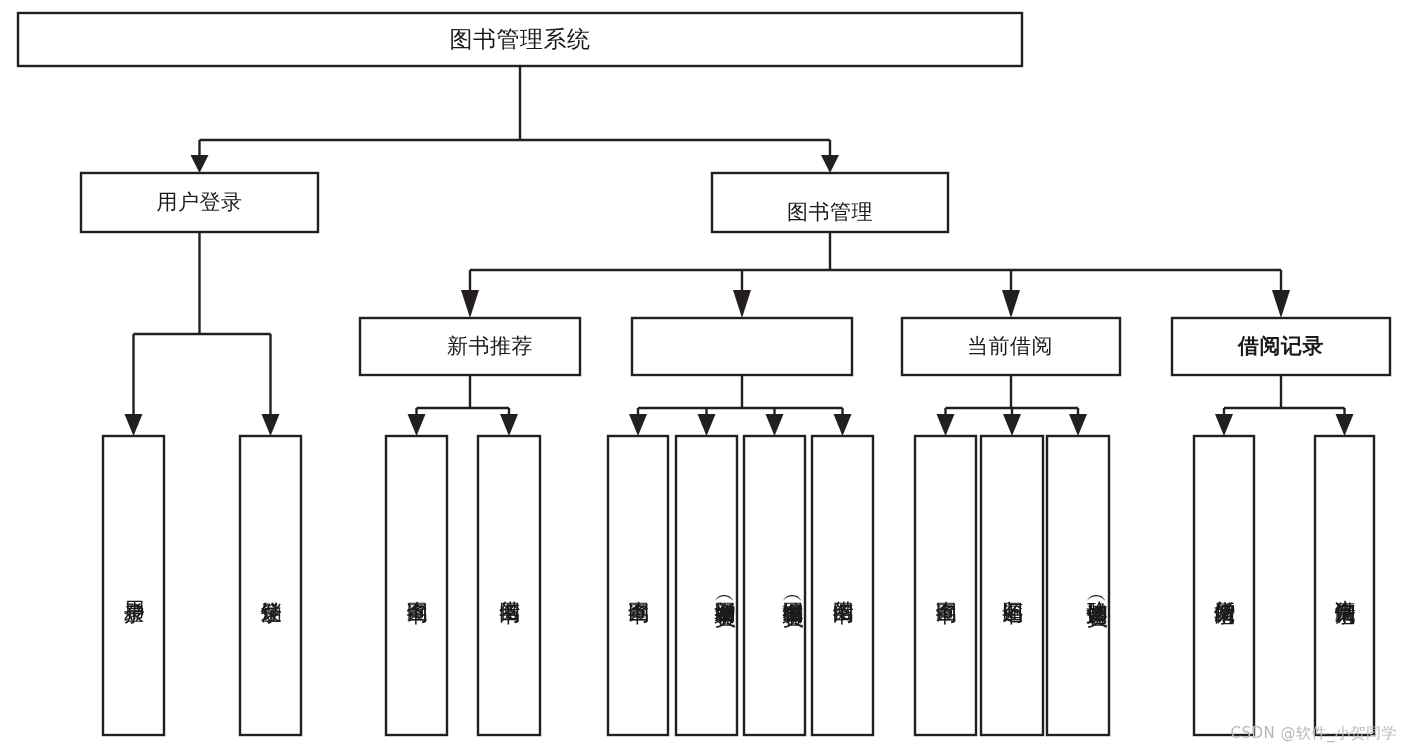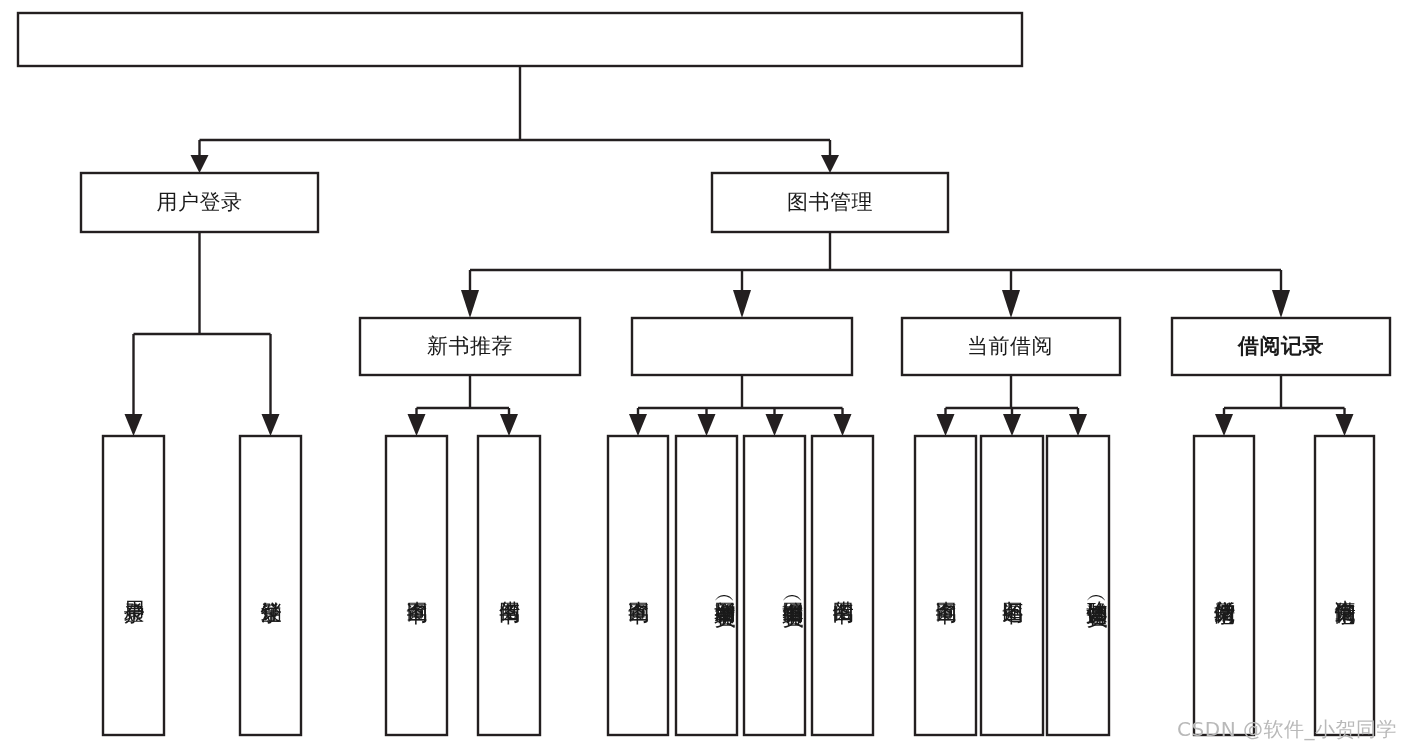--- a/index.html
+++ b/index.html
@@ -63,21 +63,21 @@
     line-height: 1.22;
     letter-spacing: 1px;
     writing-mode: vertical-rl;
     text-orientation: upright;
     pointer-events: none;
   }
   .watermark {
     position: absolute;
     right: 8px;
     bottom: 4px;
-    font-size: 20px;
+    font-size: 15px;
     color: #b9b9b9;
     letter-spacing: 0.5px;
     white-space: nowrap;
   }
 </style>
 </head>
 <body>
 
 <div id="diagram-root">
 
@@ -164,25 +164,26 @@
 
       <path class="connector" d="M 1281 375 L 1281 408"></path>
       <path class="connector" d="M 1224 408 L 1344.5 408"></path>
       <path class="connector" d="M 1224 408 L 1224 418"></path>
       <path class="connector" d="M 1344.5 408 L 1344.5 418"></path>
       <polygon class="arrow-head" points="1215,414 1233,414 1224,436"></polygon>
       <polygon class="arrow-head" points="1335.5,414 1353.5,414 1344.5,436"></polygon>
     </g>
   </svg>
 
+  <div class="node-label-h" style="left:18px; top:13px; width:1004px; height:53px; font-size:23px;">图书管理系统</div>
 
   <div class="node-label-h" style="left:81px; top:173px; width:237px; height:59px;">用户登录</div>
-  <div class="node-label-h" style="left:712px; top:173px; width:236px; height:59px;">图书管理</div>
-
-  <div class="node-label-h" style="left:360px; top:318px; width:220px; height:57px;">新书推荐</div>
+  <div class="node-label-h" style="left:712px; top:183px; width:236px; height:59px;">图书管理</div>
+
+  <div class="node-label-h" style="left:360px; top:318px; width:220px; height:57px;padding-left:20px;">新书推荐</div>
   <div class="node-label-h" style="left:902px; top:318px; width:216px; height:57px;">当前借阅</div>
   <div class="node-label-h" style="left:1172px; top:318px; width:218px; height:57px;font-weight:bold;">借阅记录</div>
 
   <div class="node-label-v" style="left:103px; top:436px; width:61px; height:299px;">用户登录</div>
   <div class="node-label-v" style="left:240px; top:436px; width:61px; height:299px;">注销登录</div>
   <div class="node-label-v" style="left:386px; top:436px; width:61px; height:299px;">查询图书</div>
   <div class="node-label-v" style="left:478px; top:436px; width:62px; height:299px;">借阅图书</div>
   <div class="node-label-v" style="left:608px; top:436px; width:60px; height:299px;">查询图书</div>
   <div class="node-label-v" style="left:676px; top:436px; width:61px; height:299px; align-items:flex-start; padding-top:6px; box-sizing:border-box;">新增图书（管理员）</div>
   <div class="node-label-v" style="left:744px; top:436px; width:61px; height:299px; align-items:flex-start; padding-top:6px; box-sizing:border-box;">编辑图书（管理员）</div>

